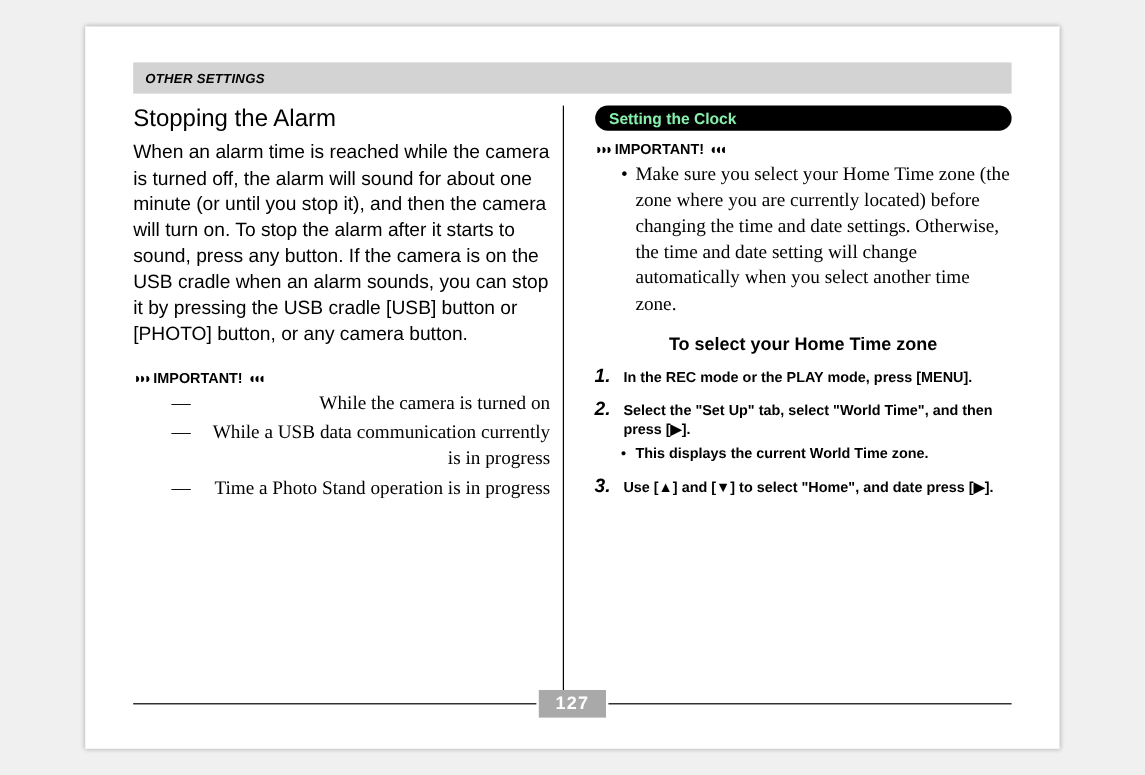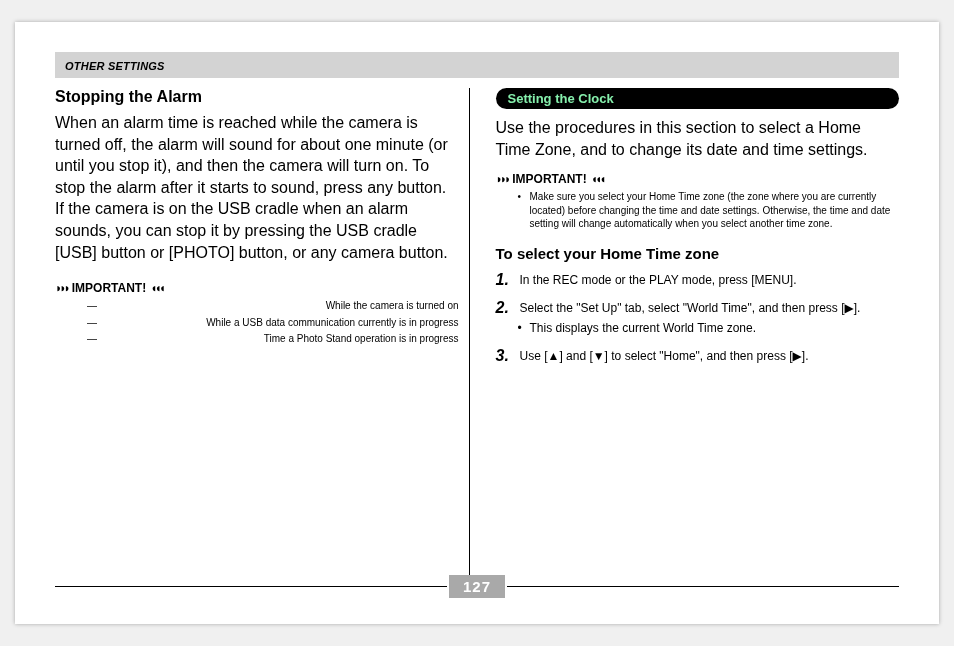--- a/index.html
+++ b/index.html
@@ -7,21 +7,21 @@
     background: #f0f0f0;
     font-family: Arial, Helvetica, sans-serif;
     display: flex;
     justify-content: center;
     align-items: center;
     width: 954px;
     height: 646px;
   }
   .page {
     background: #fff;
-    width: 924px;
+    width: 812px;
     height: 602px;
     box-shadow: 0 0 4px rgba(0,0,0,0.3);
     position: relative;
     box-sizing: border-box;
     padding: 30px 40px 0 40px;
   }
   .header-bar {
     background: #d3d3d3;
     padding: 4px 10px;
     margin-bottom: 10px;
@@ -43,22 +43,22 @@
     min-width: 0;
   }
   .col-left {
     padding-right: 10px;
     border-right: 1px solid #000;
   }
   .col-right {
     padding-left: 6px;
   }
   h2.section-title {
-    font-size: 16px;
-    font-weight: bold;
+    font-size: 20px;
+    font-weight: normal;
     margin: 0 0 6px 0;
   }
   p.body {
     font-size: 16px;
     line-height: 1.35;
     margin: 0 0 18px 0;
   }
   .important-row {
     display: flex;
     align-items: center;
@@ -68,22 +68,23 @@
   .important-row .arrows {
     font-size: 12px;
     letter-spacing: -3px;
   }
   .important-row .label {
     font-weight: bold;
     font-size: 12px;
   }
   .bullet-block {
     padding-left: 34px;
-    font-size: 10px;
-    line-height: 1.35;
+    font-size: 16px;
+    line-height: 1.35;
+    font-family: Liberation Serif, serif;
   }
   .bullet-item {
     position: relative;
     margin-bottom: 4px;
   }
   .bullet-item::before {
     content: "•";
     position: absolute;
     left: -12px;
   }
@@ -108,43 +109,44 @@
     border-radius: 12px;
     padding: 3px 12px;
     font-size: 13px;
     font-weight: bold;
     margin-bottom: 8px;
   }
   h3.sub-title {
     font-size: 15px;
     font-weight: bold;
     margin: 14px 0 10px 0;
+    text-align: center;
   }
   .step {
     display: flex;
     gap: 8px;
     margin-bottom: 12px;
     font-size: 12px;
   }
   .step-num {
     font-style: italic;
     font-weight: bold;
     font-size: 16px;
     line-height: 1;
     min-width: 16px;
   }
   .step-body {
     flex: 1;
   }
   .step-body .step-text {
-    font-weight: normal;
+    font-weight: bold;
     line-height: 1.35;
   }
   .step-body .step-note {
-    font-weight: normal;
+    font-weight: bold;
     margin-top: 4px;
     padding-left: 10px;
     position: relative;
     line-height: 1.35;
   }
   .step-body .step-note::before {
     content: "•";
     position: absolute;
     left: -2px;
   }
@@ -196,21 +198,20 @@
         <div class="dash-list">
           <div class="dash-item">While the camera is turned on</div>
           <div class="dash-item">While a USB data communication currently is in progress</div>
           <div class="dash-item">Time a Photo Stand operation is in progress</div>
         </div>
       </div>
     </div>
 
     <div class="col col-right">
       <div class="pill-heading">Setting the Clock</div>
-      <p class="body" style="margin-bottom:12px">Use the procedures in this section to select a Home Time Zone, and to change its date and time settings.</p>
 
       <div class="important-row">
         <span class="arrows">◗◗◗</span>
         <span class="label">IMPORTANT!</span>
         <span class="arrows">◖◖◖</span>
       </div>
 
       <div class="bullet-block">
         <div class="bullet-item">Make sure you select your Home Time zone (the zone where you are currently located) before changing the time and date settings. Otherwise, the time and date setting will change automatically when you select another time zone.</div>
       </div>
@@ -228,21 +229,21 @@
         <div class="step-num">2.</div>
         <div class="step-body">
           <div class="step-text">Select the "Set Up" tab, select "World Time", and then press [▶].</div>
           <div class="step-note">This displays the current World Time zone.</div>
         </div>
       </div>
 
       <div class="step">
         <div class="step-num">3.</div>
         <div class="step-body">
-          <div class="step-text">Use [▲] and [▼] to select "Home", and then press [▶].</div>
+          <div class="step-text">Use [▲] and [▼] to select "Home", and date press [▶].</div>
         </div>
       </div>
 
     </div>
   </div>
 
   <div class="footer">
     <div class="rule"></div>
     <div class="page-num">127</div>
     <div class="rule"></div>

